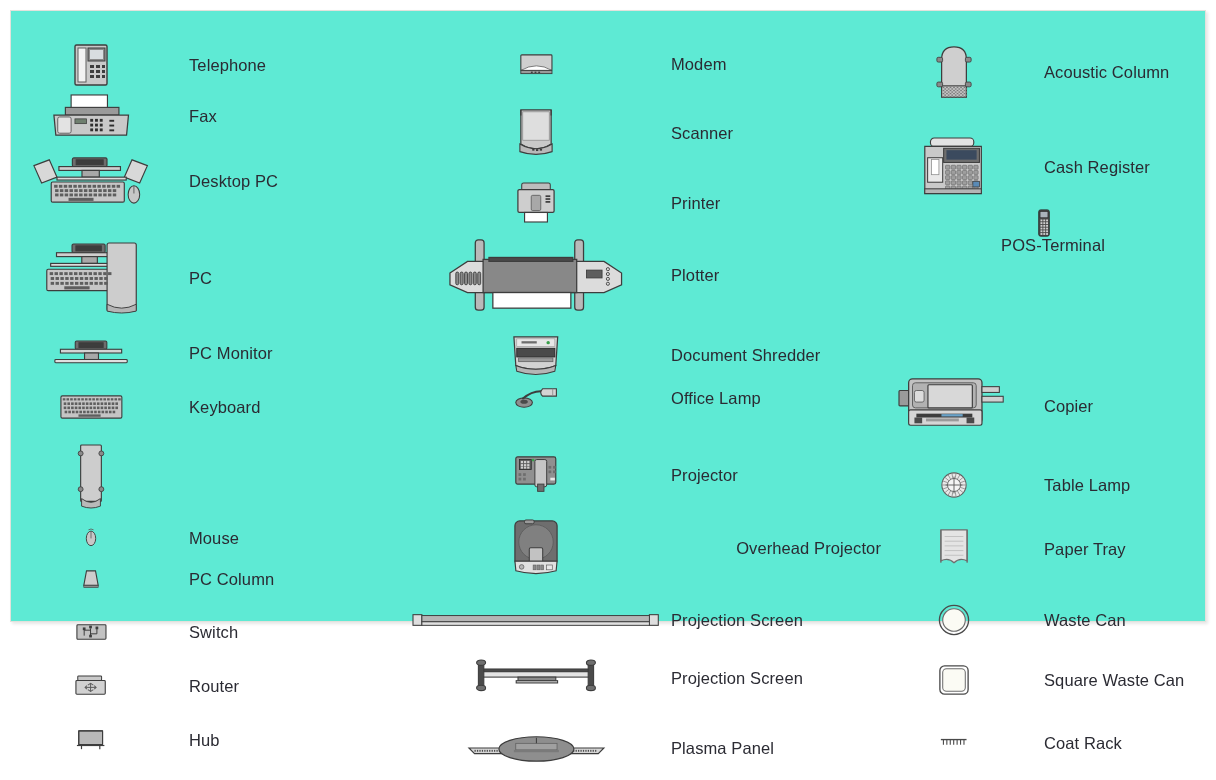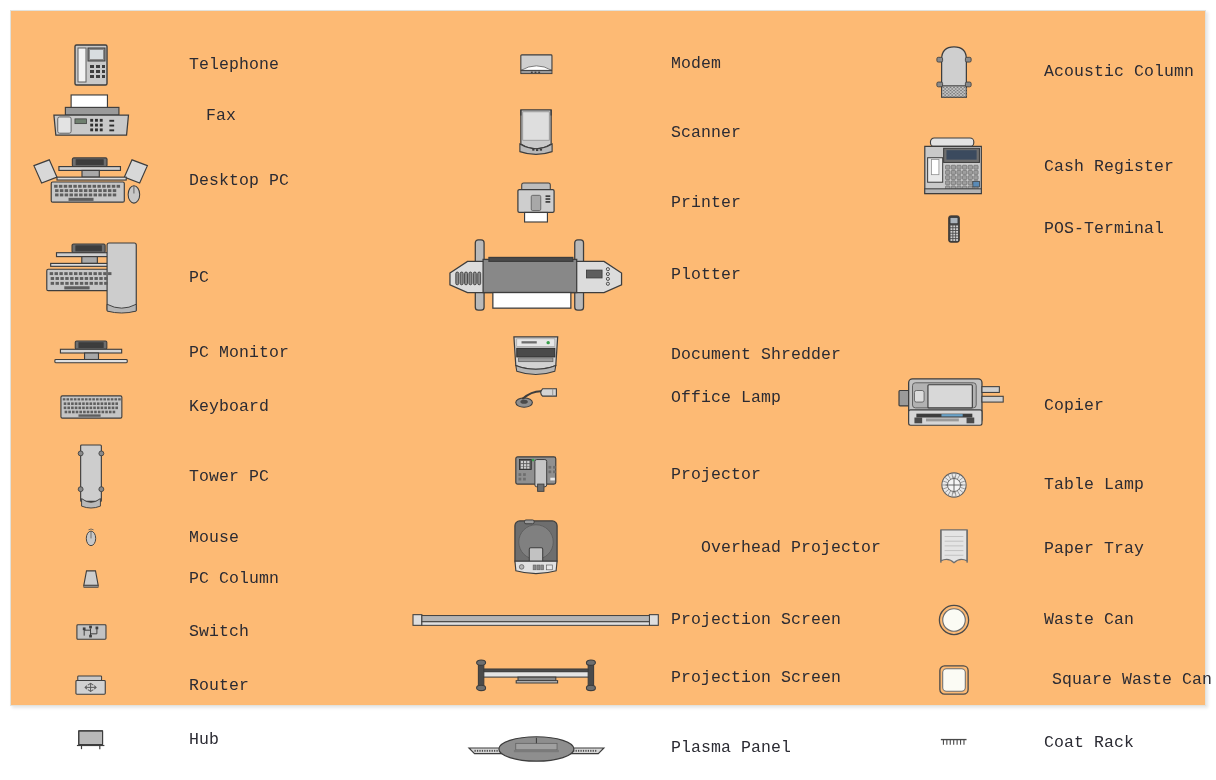--- a/index.html
+++ b/index.html
@@ -6,25 +6,24 @@
   * { box-sizing: border-box; margin: 0; padding: 0; }
   html, body {
     width: 1216px; height: 780px;
     background: #ffffff;
     font-family: "Liberation Sans", sans-serif;
     overflow: hidden;
   }
   #board {
     position: absolute;
     left: 10px; top: 10px;
-    width: 1196px; height: 696px;
-    background: #fdba74;
+    width: 1196px; height: 612px;
+    background: #5eead4;
     border: 1px solid #e2e2dc;
     box-shadow: 2px 2px 3px rgba(0,0,0,0.10);
-    font-family: Liberation Mono, monospace;
   }
   .col { position: absolute; top: 0; height: 100%; }
   #col-1 { left: 0px;   width: 400px; }
   #col-2 { left: 400px; width: 470px; }
   #col-3 { left: 870px; width: 326px; }
 
   .row {
     position: absolute;
     left: 0; width: 100%;
     display: flex;
@@ -75,21 +74,21 @@
               <rect x="25" y="27" width="4" height="3"></rect>
               <rect x="31" y="27" width="3" height="3"></rect>
               <rect x="19" y="32" width="4" height="3"></rect>
               <rect x="25" y="32" width="4" height="3"></rect>
               <rect x="31" y="32" width="3" height="3"></rect>
             </g>
           </svg>
         </div>
         <div class="label">Telephone</div>
       </div>
-      <div class="row" style="top: 69px; height: 72px; gap: 17px;">
+      <div class="row" style="top: 69px; height: 72px;">
         <div class="icon-cell">
           <svg width="78.4" height="44.0" viewBox="0 0 82 46">
             <rect x="20" y="1" width="38" height="16" fill="#ffffff" stroke="#3d3d3d" stroke-width="1.2"></rect>
             <rect x="14" y="14" width="56" height="8" fill="#9a9a9a" stroke="#3d3d3d" stroke-width="1.2"></rect>
             <path d="M2 22 L80 22 L78 43 L4 43 Z" fill="#c9c9c9" stroke="#3d3d3d" stroke-width="1.3"></path>
             <rect x="6" y="24" width="14" height="17" rx="2" fill="#e3e3e3" stroke="#5e5e5e" stroke-width="1"></rect>
             <rect x="24" y="26" width="12" height="5" fill="#6f7f6f" stroke="#3d3d3d" stroke-width="0.8"></rect>
             <g fill="#2f2f2f">
               <rect x="40" y="26" width="3" height="3"></rect>
               <rect x="45" y="26" width="3" height="3"></rect>
@@ -316,21 +315,20 @@
         <div class="icon-cell">
           <svg width="32.0" height="65.9" viewBox="0 0 34 70">
             <rect x="6" y="1" width="22" height="60" rx="1" fill="#cdcdcd" stroke="#3d3d3d" stroke-width="1.2"></rect>
             <path d="M7 58 Q17 66 27 58 L27 66 Q17 70 7 66 Z" fill="#b9b9b9" stroke="#3d3d3d" stroke-width="1"></path>
             <ellipse cx="6" cy="10" rx="2.6" ry="2.6" fill="#8a8a8a" stroke="#3d3d3d" stroke-width="0.9"></ellipse>
             <ellipse cx="28" cy="10" rx="2.6" ry="2.6" fill="#8a8a8a" stroke="#3d3d3d" stroke-width="0.9"></ellipse>
             <ellipse cx="6" cy="48" rx="2.6" ry="2.6" fill="#8a8a8a" stroke="#3d3d3d" stroke-width="0.9"></ellipse>
             <ellipse cx="28" cy="48" rx="2.6" ry="2.6" fill="#8a8a8a" stroke="#3d3d3d" stroke-width="0.9"></ellipse>
           </svg>
         </div>
-        <div class="label">Tower PC</div>
       </div>
       <div class="row" style="top: 491px; height: 72px;">
         <div class="icon-cell">
           <svg width="12.0" height="17.1" viewBox="0 0 14 20">
             <ellipse cx="7" cy="11" rx="5.5" ry="8.5" fill="#c7c7c7" stroke="#3d3d3d" stroke-width="1.1"></ellipse>
             <line x1="7" y1="3" x2="7" y2="11" stroke="#5e5e5e" stroke-width="1"></line>
             <path d="M4 1 Q7 -1 10 1" stroke="#5e5e5e" stroke-width="1" fill="none"></path>
           </svg>
         </div>
         <div class="label">Mouse</div>
@@ -727,21 +725,21 @@
               <rect x="44" y="52" width="4.6" height="4.2" rx="0.8"></rect>
               <rect x="50" y="52" width="4.6" height="4.2" rx="0.8"></rect>
               <rect x="56" y="52" width="4.6" height="4.2" rx="0.8"></rect>
             </g>
             <rect x="55" y="47" width="7" height="6" fill="#5a8ab5" stroke="#3d3d3d" stroke-width="0.8"></rect>
             <rect x="4" y="55" width="60" height="5" fill="#b5b5b5" stroke="#3d3d3d" stroke-width="1.1"></rect>
           </svg>
         </div>
         <div class="label">Cash Register</div>
       </div>
-      <div class="row" style="top: 182px; height: 72px;">
+      <div class="row" style="top: 198px; height: 72px; flex-direction: column;">
         <div class="icon-cell">
           <svg width="14.0" height="28.0" viewBox="0 0 16 32">
             <rect x="2" y="1" width="12" height="30" rx="2" fill="#4a4a4a" stroke="#2b2b2b" stroke-width="1.1"></rect>
             <rect x="3.5" y="3" width="9" height="7" fill="#aab3bb" stroke="#2b2b2b" stroke-width="0.7"></rect>
             <g fill="#cfcfcf">
               <rect x="4" y="12" width="2.2" height="2.1"></rect>
               <rect x="7.2" y="12" width="2.2" height="2.1"></rect>
               <rect x="10.4" y="12" width="2.2" height="2.1"></rect>
               <rect x="4" y="15.1" width="2.2" height="2.1"></rect>
               <rect x="7.2" y="15.1" width="2.2" height="2.1"></rect>
@@ -833,21 +831,21 @@
       </div>
       <div class="row" style="top: 573px; height: 72px;">
         <div class="icon-cell">
           <svg width="32.0" height="32.0" viewBox="0 0 34 34">
             <circle cx="17" cy="17" r="15.5" fill="none" stroke="#4a4a4a" stroke-width="1.4"></circle>
             <circle cx="17" cy="17" r="12" fill="#fbfbf4" stroke="#6e6e6e" stroke-width="1.2"></circle>
           </svg>
         </div>
         <div class="label">Waste Can</div>
       </div>
-      <div class="row" style="top: 633px; height: 72px; gap: 8px;">
+      <div class="row" style="top: 633px; height: 72px;">
         <div class="icon-cell">
           <svg width="32.0" height="32.0" viewBox="0 0 34 34">
             <rect x="2" y="2" width="30" height="30" rx="5" fill="none" stroke="#4a4a4a" stroke-width="1.4"></rect>
             <rect x="5" y="5" width="24" height="24" rx="4" fill="#fbfbf4" stroke="#6e6e6e" stroke-width="1.1"></rect>
           </svg>
         </div>
         <div class="label">Square Waste Can</div>
       </div>
       <div class="row" style="top: 696px; height: 72px;">
         <div class="icon-cell">

